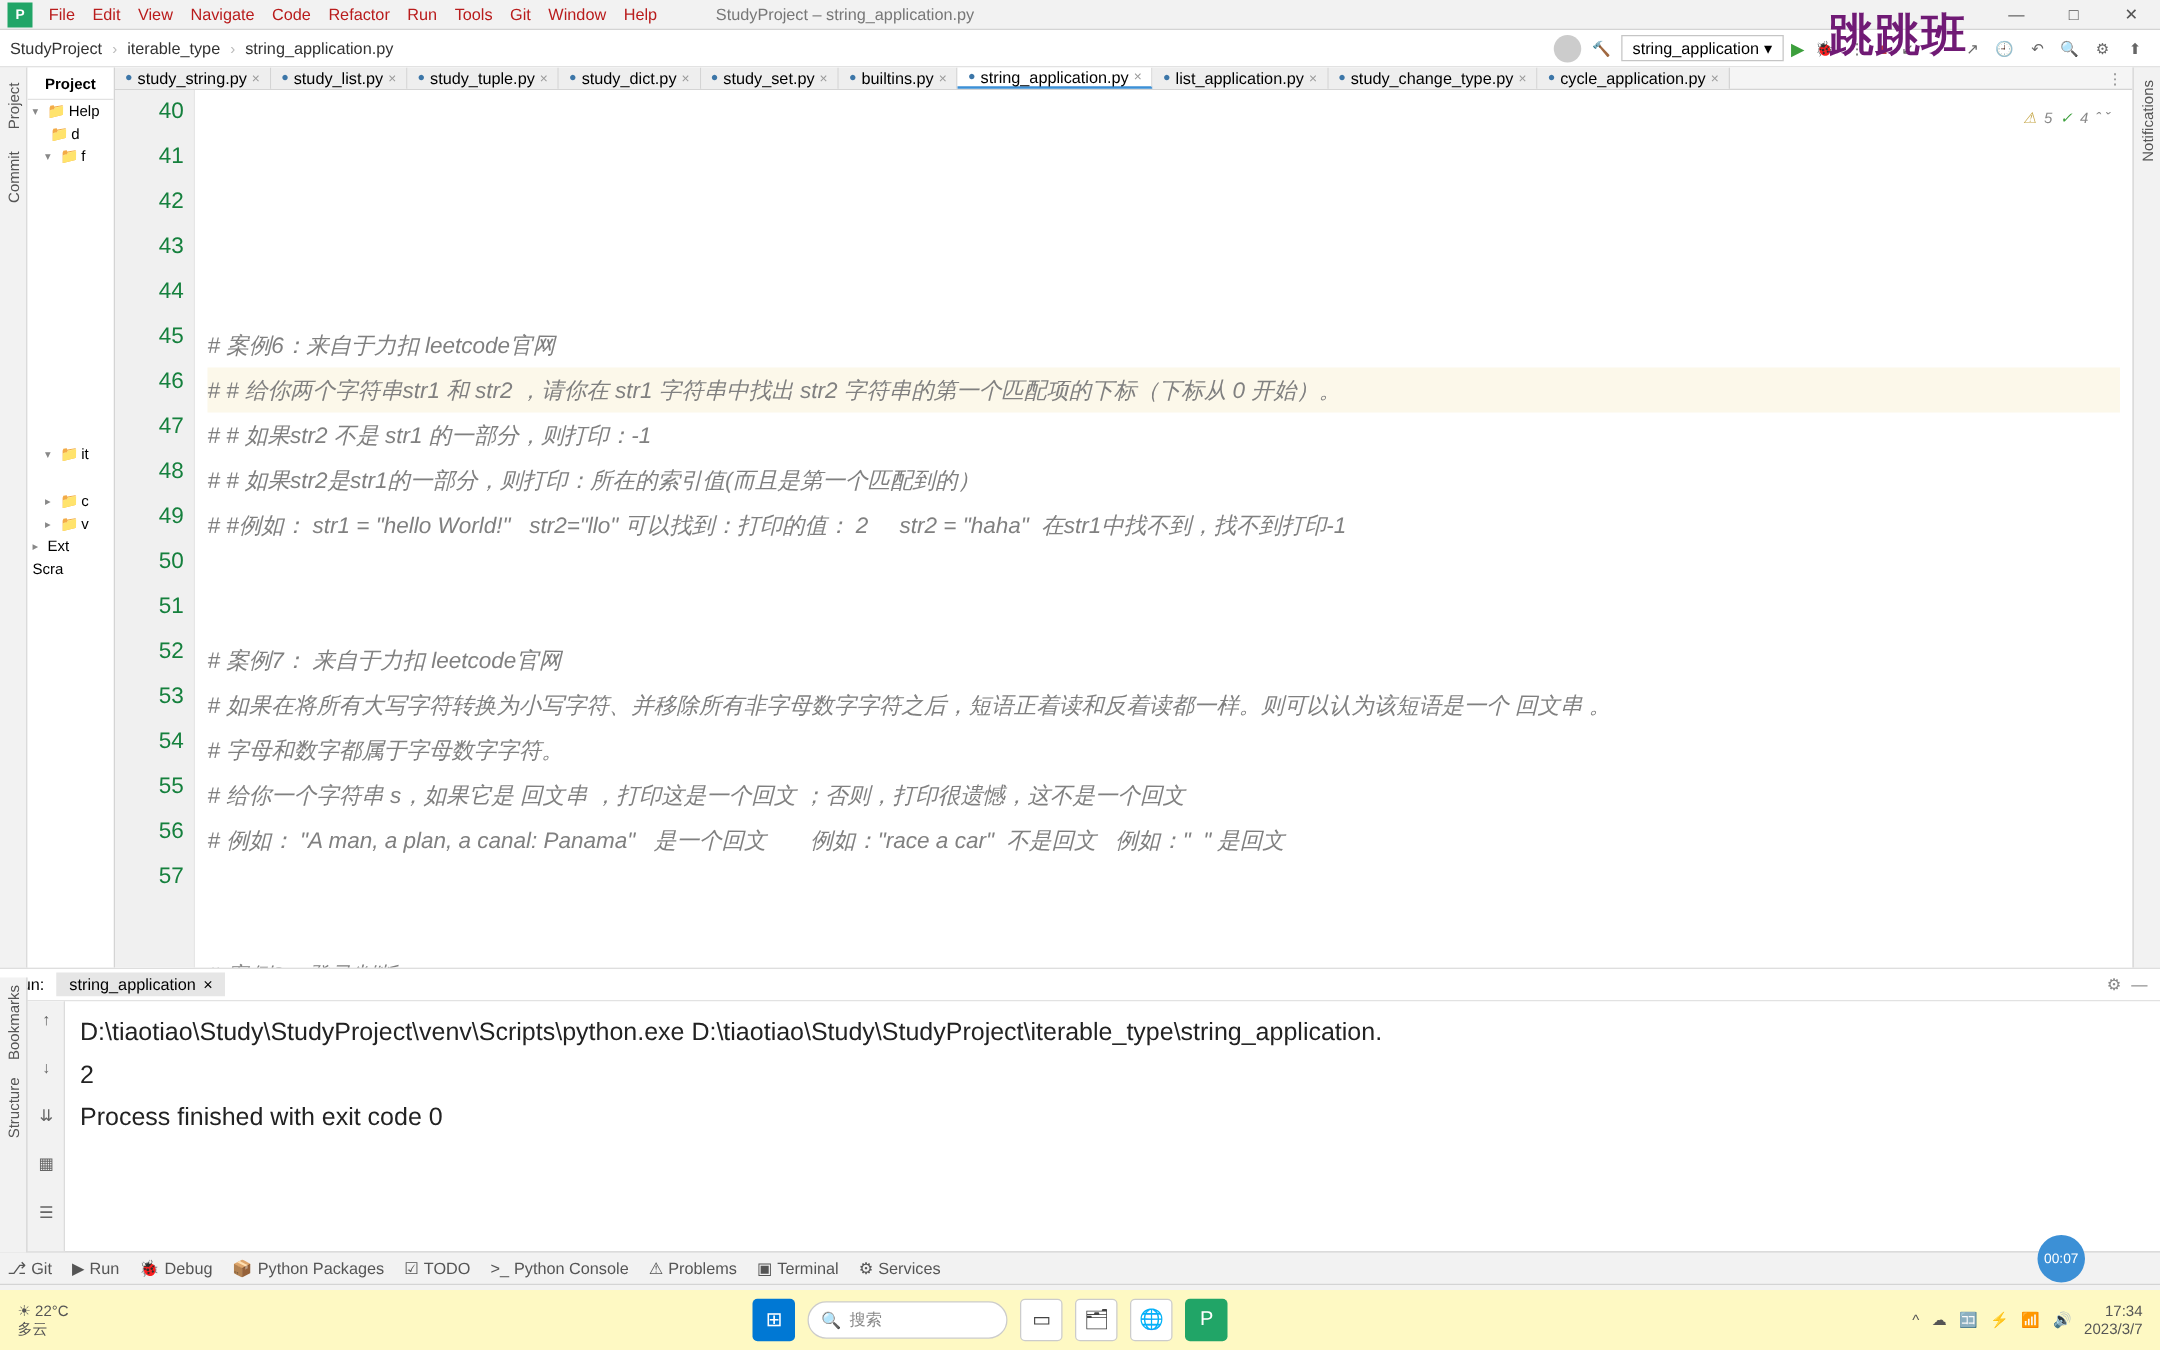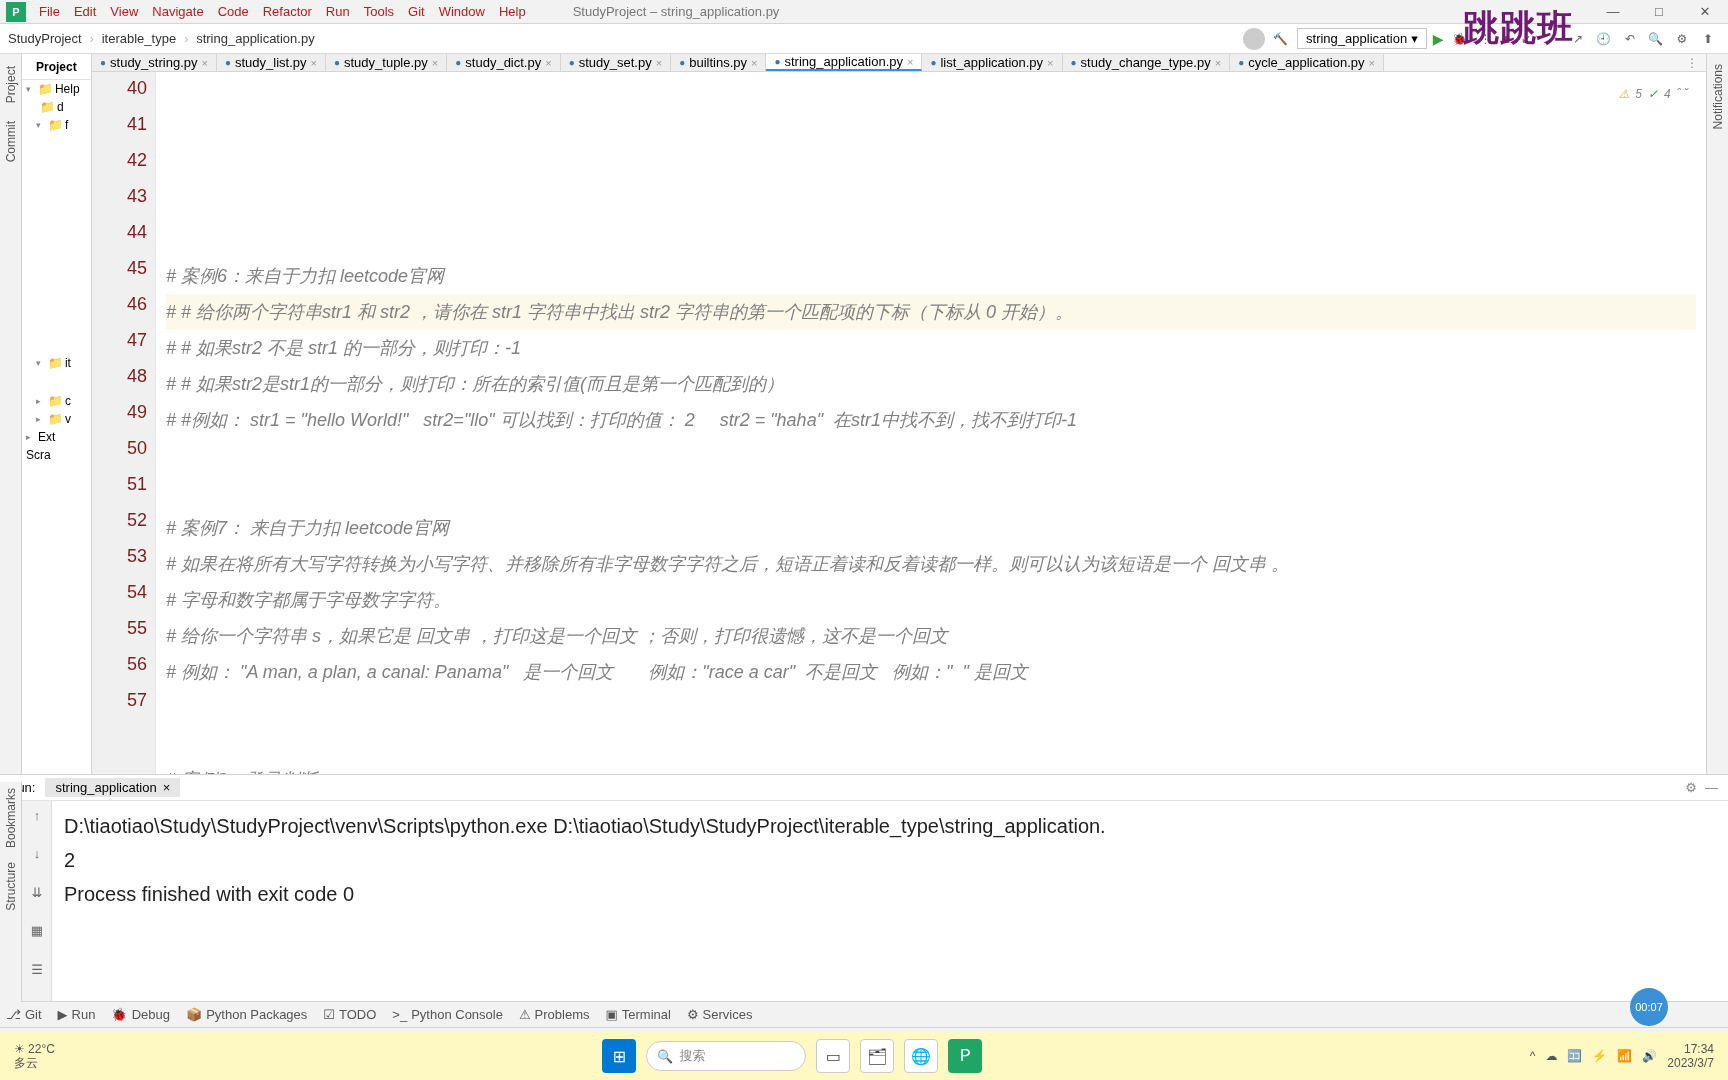--- a/index.html
+++ b/index.html
@@ -41,21 +41,21 @@
   
   .editor { flex: 1; background: #fff; display: flex; flex-direction: column; overflow: hidden; }
   .tabs { height: 28px; display: flex; border-bottom: 1px solid #d4d4d4; align-items: stretch; background:#f5f5f5;}
   .tab { display: flex; align-items: center; padding: 0 8px; border-right: 1px solid #d4d4d4; font-size: 13px; gap: 4px; background:#eee;}
   .tab.active { background: #fff; border-bottom: 2px solid #3c90d6; }
   .tab .py-icon { color: #3c76a8; font-size: 10px; }
   .tab .tab-x { color: #999; font-size: 11px; }
   .tabs .ellipsis { margin-left:auto; padding:0 8px; display:flex; align-items:center;color:#888;}
   
   .code-area { flex: 1; display: flex; position: relative; }
-  .gutter { width: 64px; background: #f0f0f0; text-align: right; font-family: "JetBrains Mono","Consolas", monospace; font-size: 18px; padding: 6px 8px; color: #7f1d1d; border-right:1px solid #e6e6e6;}
+  .gutter { width: 64px; background: #f0f0f0; text-align: right; font-family: "JetBrains Mono","Consolas", monospace; font-size: 18px; padding: 6px 8px; color: #15803d; border-right:1px solid #e6e6e6;}
   .code { flex: 1; font-family: "JetBrains Mono","Consolas", monospace; font-size: 18px; padding: 6px 10px; line-height: 36px; white-space: pre; color: #808080; font-style: italic; position:relative;}
   .code-line { height: 36px; }
   .code-line.hl { background: #fcf8ea; }
   .code-status { position:absolute; top:4px; right:18px; font-size:12px; color:#888; display:flex; gap:6px; align-items:center;}
   .code-status .warn{color:#c6a84b;} .code-status .chk{color:#3c9f3c;}
   
   
   .right-strip { width: 22px; background:#f2f2f2; border-left:1px solid #d4d4d4; display:flex; flex-direction:column; align-items:center; gap:18px; padding-top:10px;}
   
   

